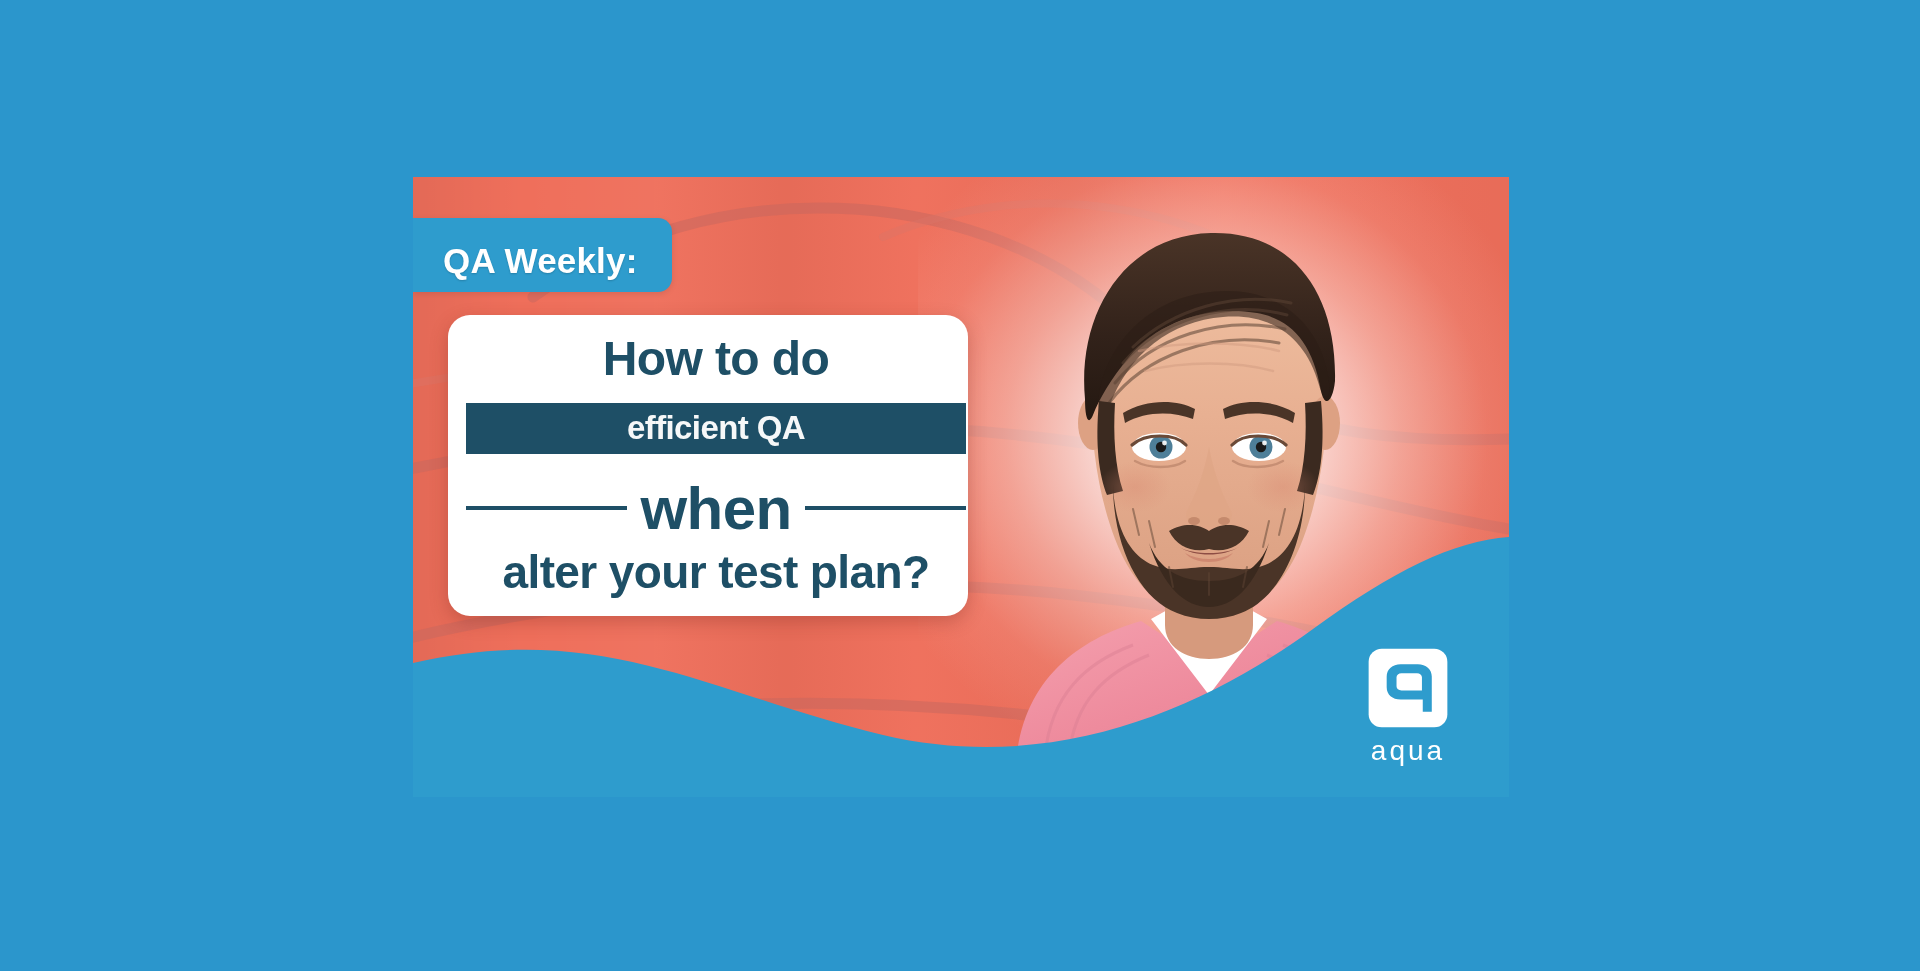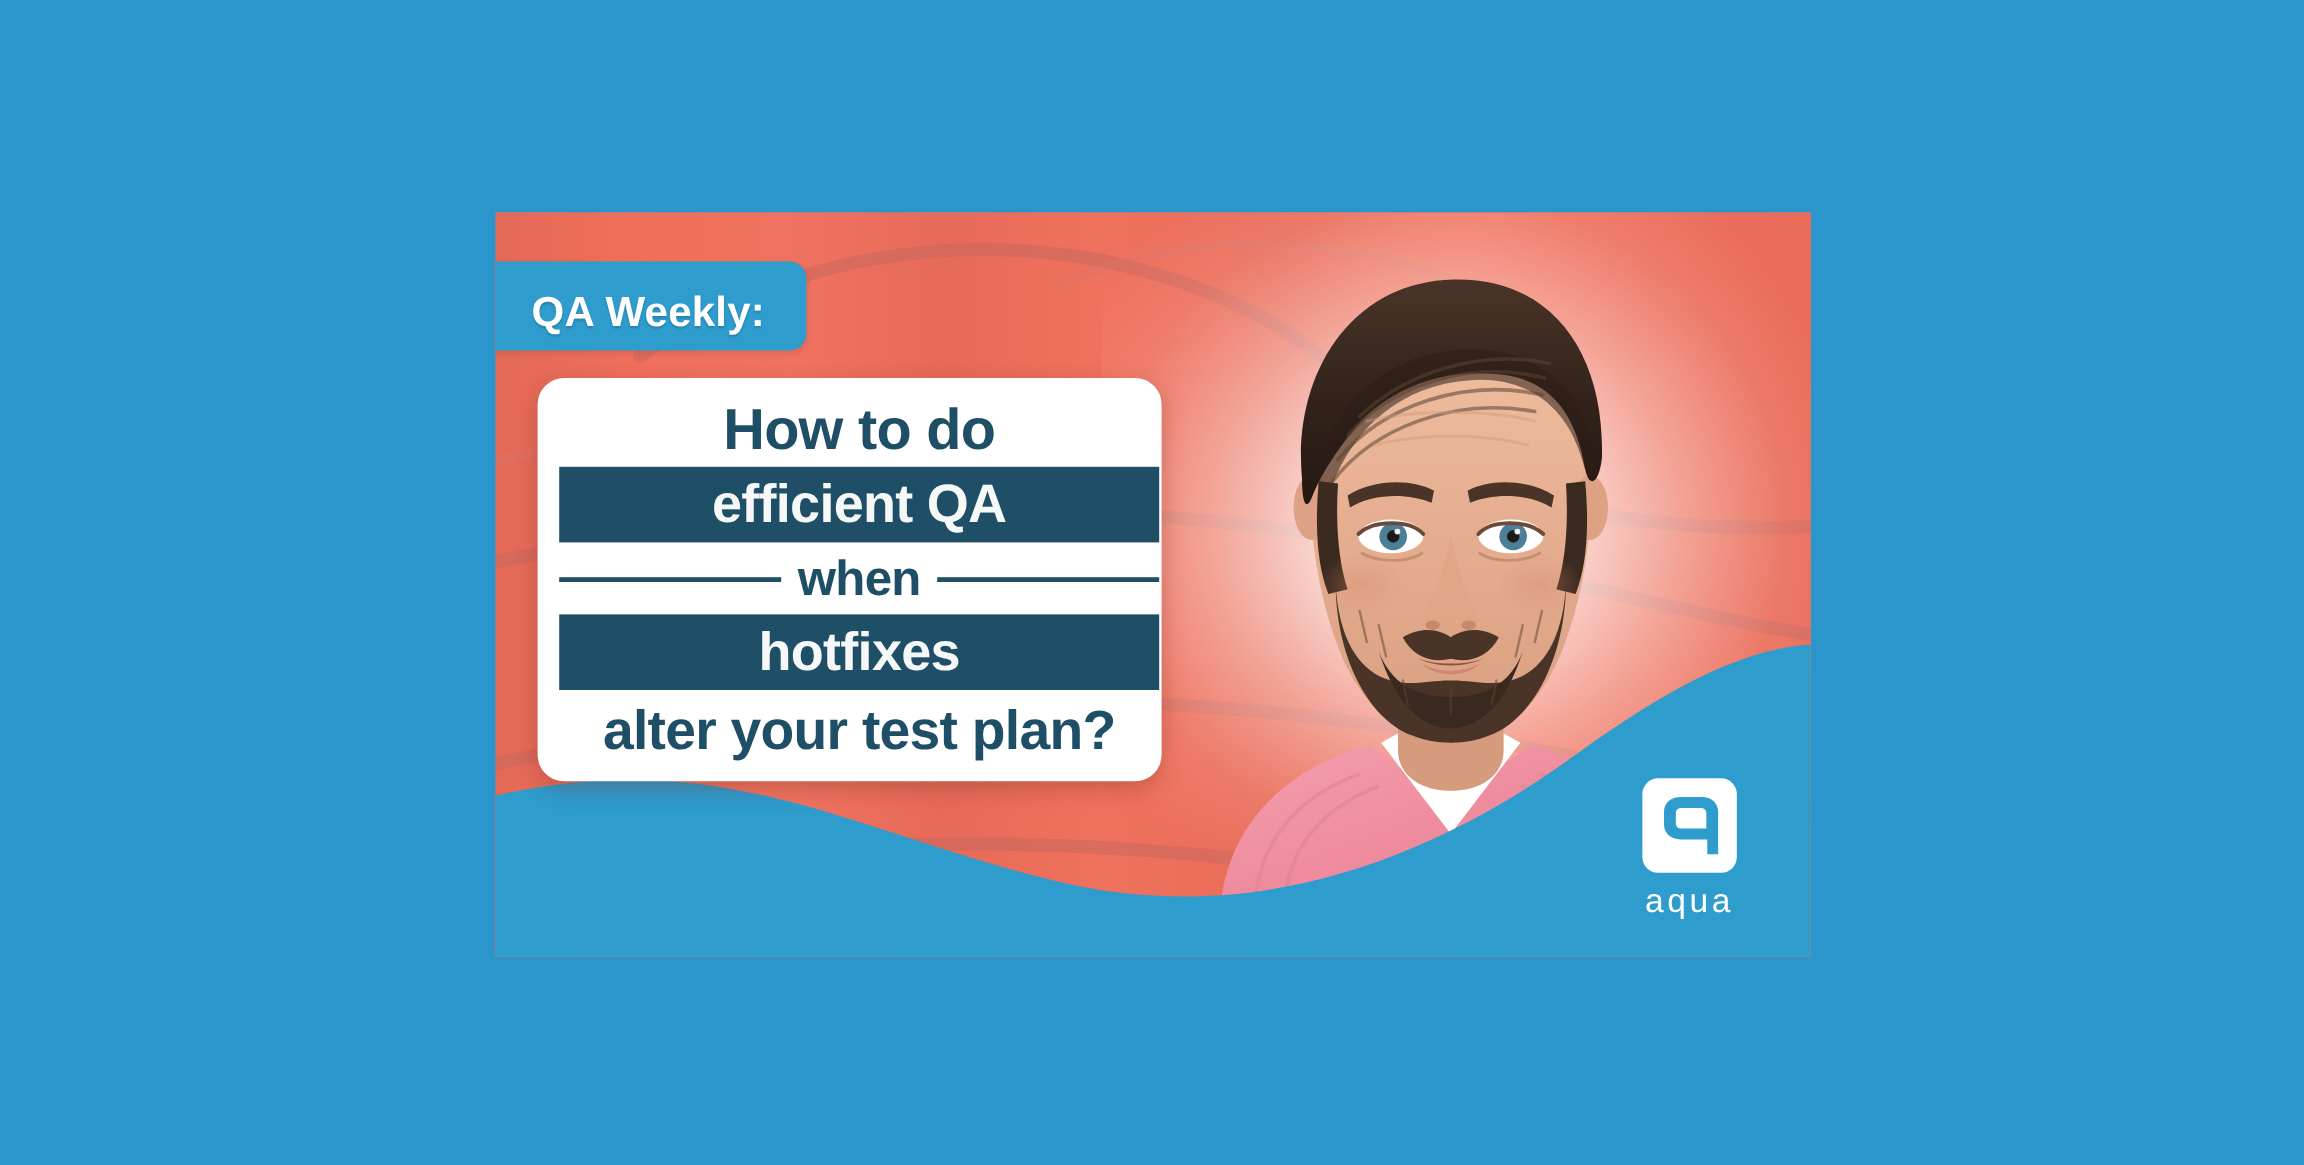--- a/index.html
+++ b/index.html
@@ -109,26 +109,26 @@
     text-align:center;
     color:#1e4f66;
     font-weight:bold;
     line-height:1.02;
     letter-spacing:-.6px;
   }
   .tline.plain  { font-size:48px; padding:3px 0 1px; }
   .tline.band {
     background:#1e4f66;
     color:#f6f8f8;
-    font-size:45px;
+    font-size:33px;
     padding:8px 0 9px;
-    margin:4px 0;
+    margin:18px 0;
   }
   .tline.rule {
-    font-size:41px;
+    font-size:60px;
     padding:6px 0 4px;
     display:flex; align-items:center; gap:14px;
   }
   .tline.rule .rule-line {
     flex:1 1 auto; height:4px; background:#1e4f66;
   }
   .tline.rule .rule-word { flex:0 0 auto; }
   .tline.last { font-size:46px; padding:6px 0 0; }
 
   
@@ -341,21 +341,20 @@
       <div class="tline plain">How to do</div>
 
       <div class="tline band">efficient QA</div>
 
       <div class="tline rule">
         <span class="rule-line"></span>
         <span class="rule-word">when</span>
         <span class="rule-line"></span>
       </div>
 
-      <div class="tline band">hotfixes</div>
 
       <div class="tline last">alter your test plan?</div>
     </div>
 
     <div id="aqua-logo">
       <svg class="mark" viewBox="0 0 100 100">
         <rect x="2" y="2" width="96" height="96" rx="16" ry="16" fill="#ffffff"></rect>
         <path d="M 24 36 C 24 27, 31 21, 41 21 L 62 21 C 72 21, 79 27, 79 36
                  L 79 79 L 68 79 L 68 64 L 41 64 C 31 64, 24 58, 24 49 Z
                  M 36 37 C 36 34, 38.5 32, 42 32 L 61 32 C 64.5 32, 67 34, 67 37

